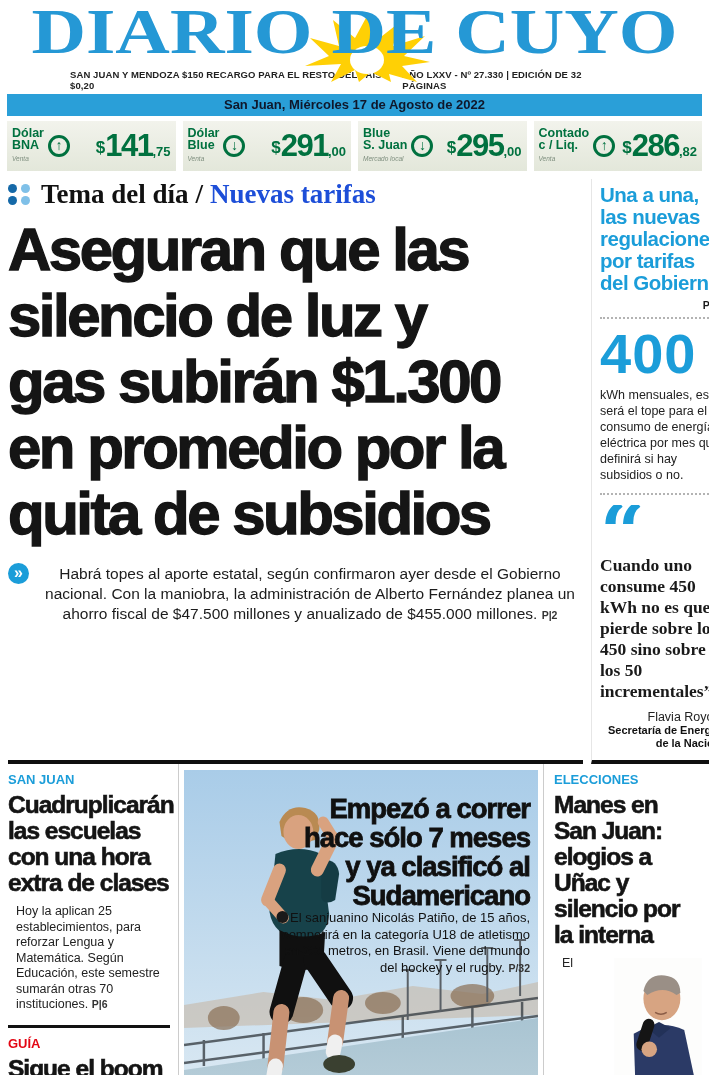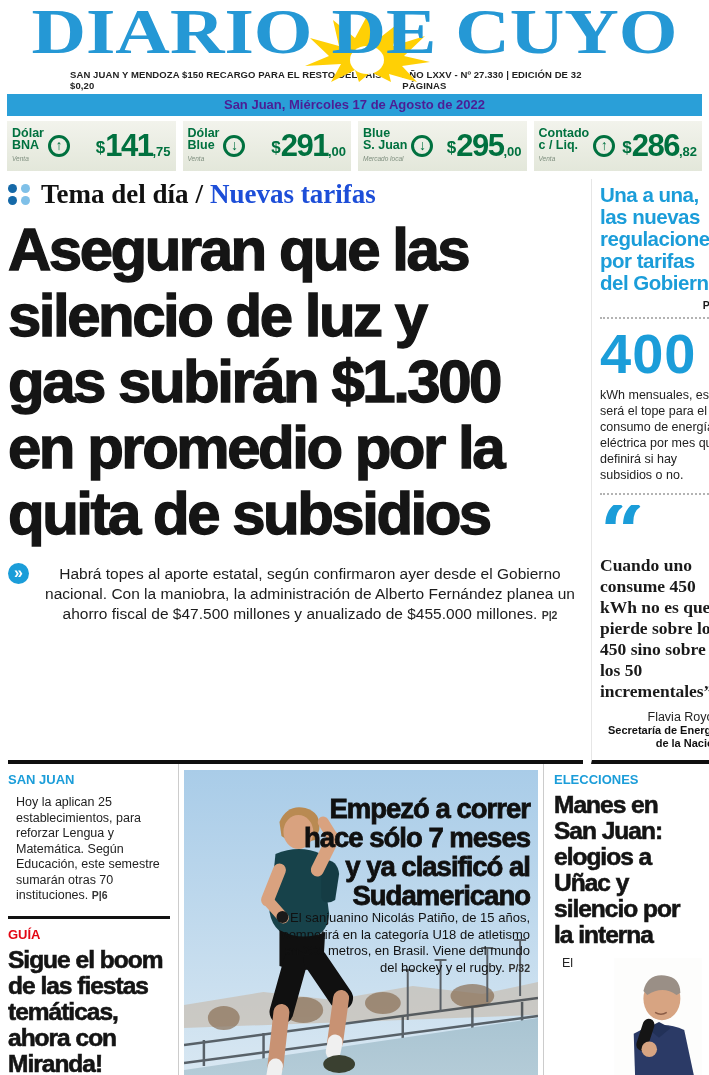--- a/index.html
+++ b/index.html
@@ -18,21 +18,21 @@
     font-family:"Liberation Serif", serif; font-weight:bold;
     font-size:64px; line-height:60px; color:#2598d5;
     transform:scaleX(1.18); transform-origin:center; white-space:nowrap;
   }
   .tagline-row {
     display:flex; justify-content:space-between; align-items:center;
     padding:3px 85px 3px 70px; font-variant-caps:small-caps;
     font-size:9.5px; color:#222; font-weight:bold; letter-spacing:.1px;
   }
   .date-bar {
-    margin:0 7px; background:#2a9fd8; color:#4c1d95; font-weight:bold;
+    margin:0 7px; background:#2a9fd8; color:#0f172a; font-weight:bold;
     font-size:13px; text-align:center; padding:3px 0 4px;
   }
 
   
   .ticker { margin:5px 7px 0; display:flex; gap:7px; height:50px; }
   .tpanel {
     flex:1; background:linear-gradient(#f2f3ec,#e3e7da);
     display:flex; align-items:center; padding:3px 5px; overflow:hidden;
   }
   .tname { color:#00713f; font-weight:bold; font-size:12.5px; line-height:12px; flex:none; }
@@ -222,20 +222,21 @@
       <p class="quote-text">Cuando uno consume 450 kWh no es que pierde sobre los 450 sino sobre los 50 incrementales”</p>
       <div class="quote-author">Flavia Royón</div>
       <div class="quote-role">Secretaría de Energía de la Nación</div>
     </aside>
   </section>
 
   <section class="bottom-grid">
 
     <div class="col-left">
       <p class="kicker">SAN JUAN</p>
+      <h3 class="story-h">Cuadruplicarán las escuelas con una hora extra de clases</h3>
       <p class="story-b"><span>Hoy la aplican 25 establecimientos, para reforzar Lengua y Matemática. Según Educación, este semestre sumarán otras 70 instituciones.</span> <span class="pref">P|6</span></p>
       <div class="thick"></div>
       <p class="kicker red">GUÍA</p>
       <h3 class="story-h">Sigue el boom de las fiestas temáticas, ahora con Miranda!</h3>
 
     </div>
 
     <div class="col-center">
       <figure class="photo">
         <svg viewBox="0 0 356 380" preserveAspectRatio="none">

